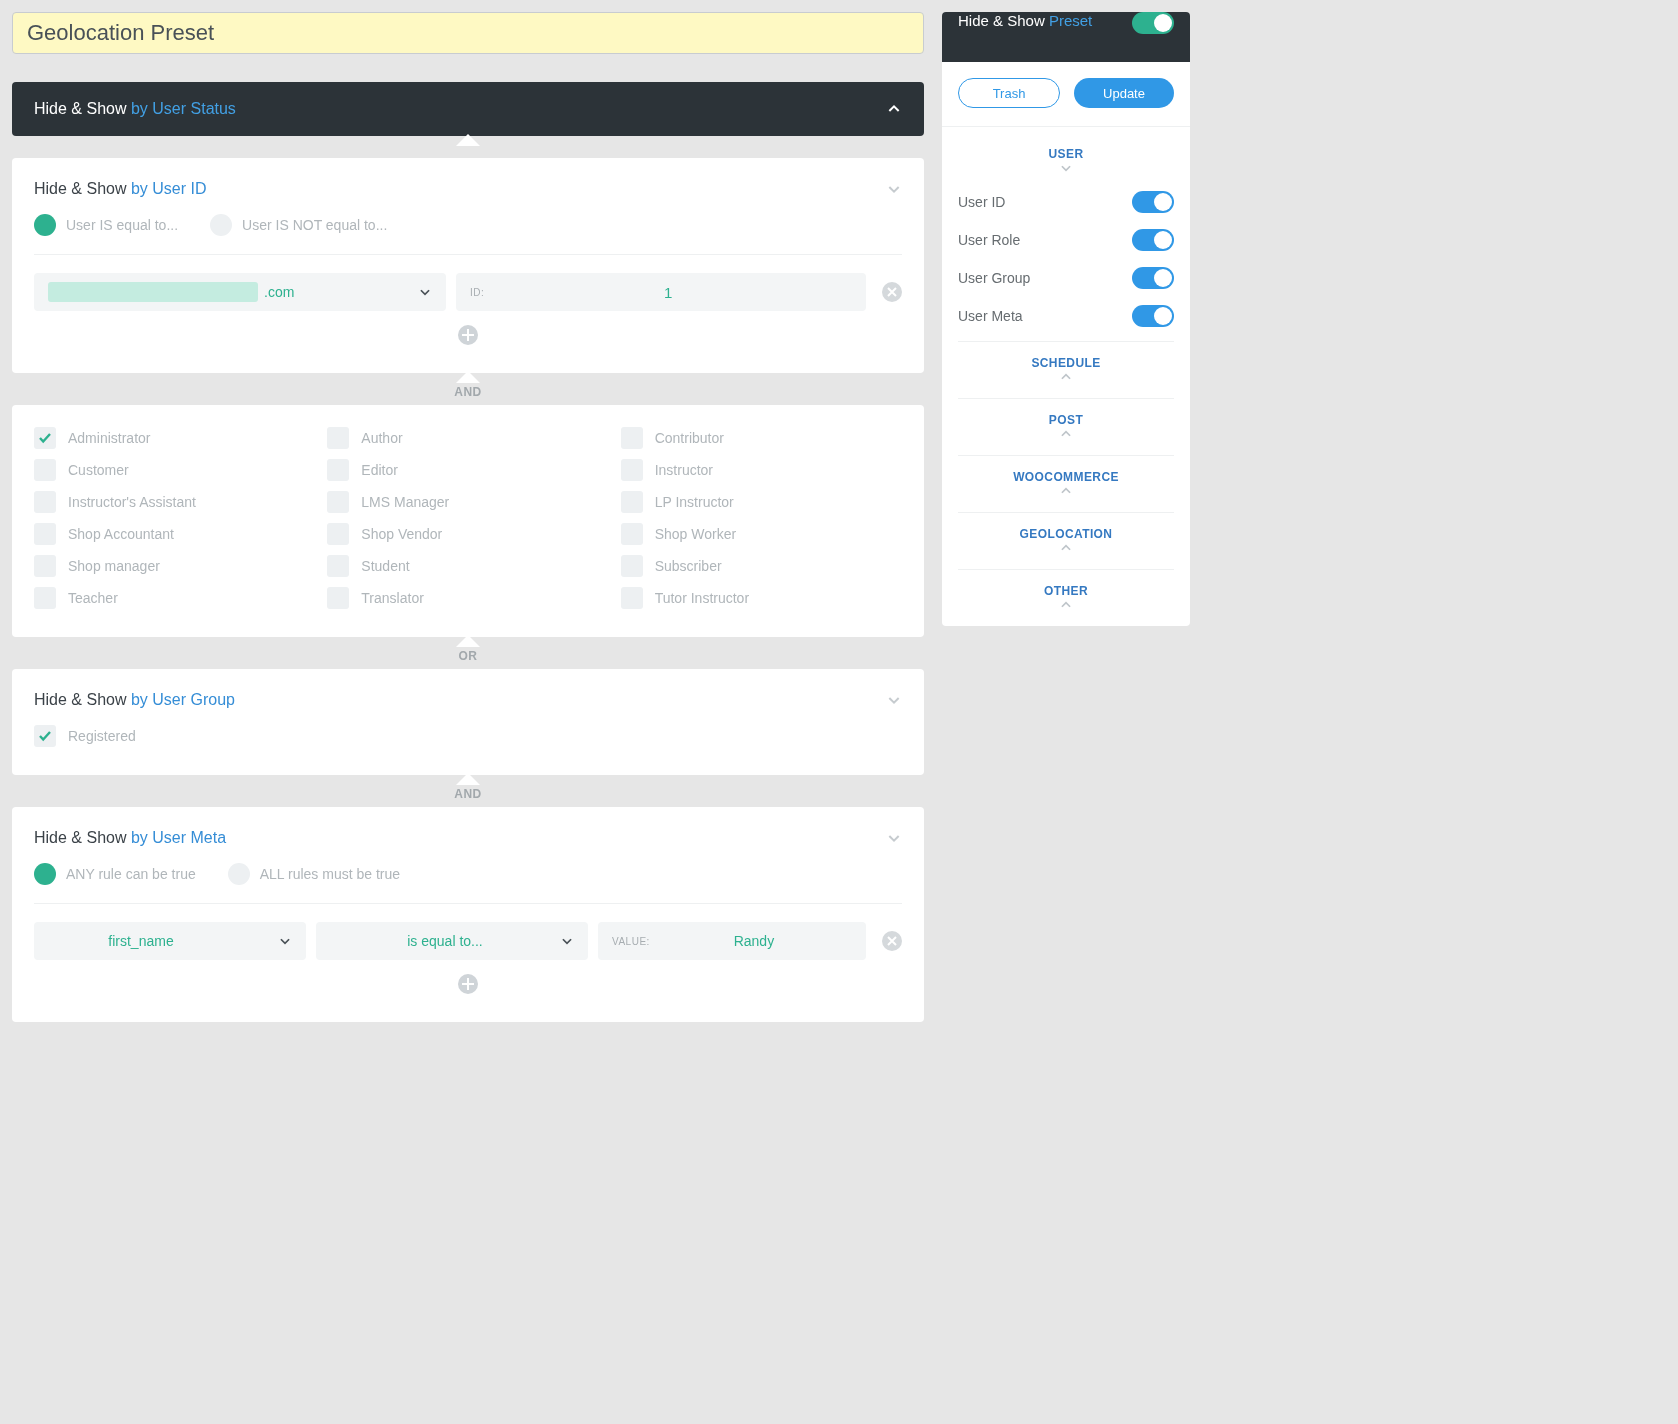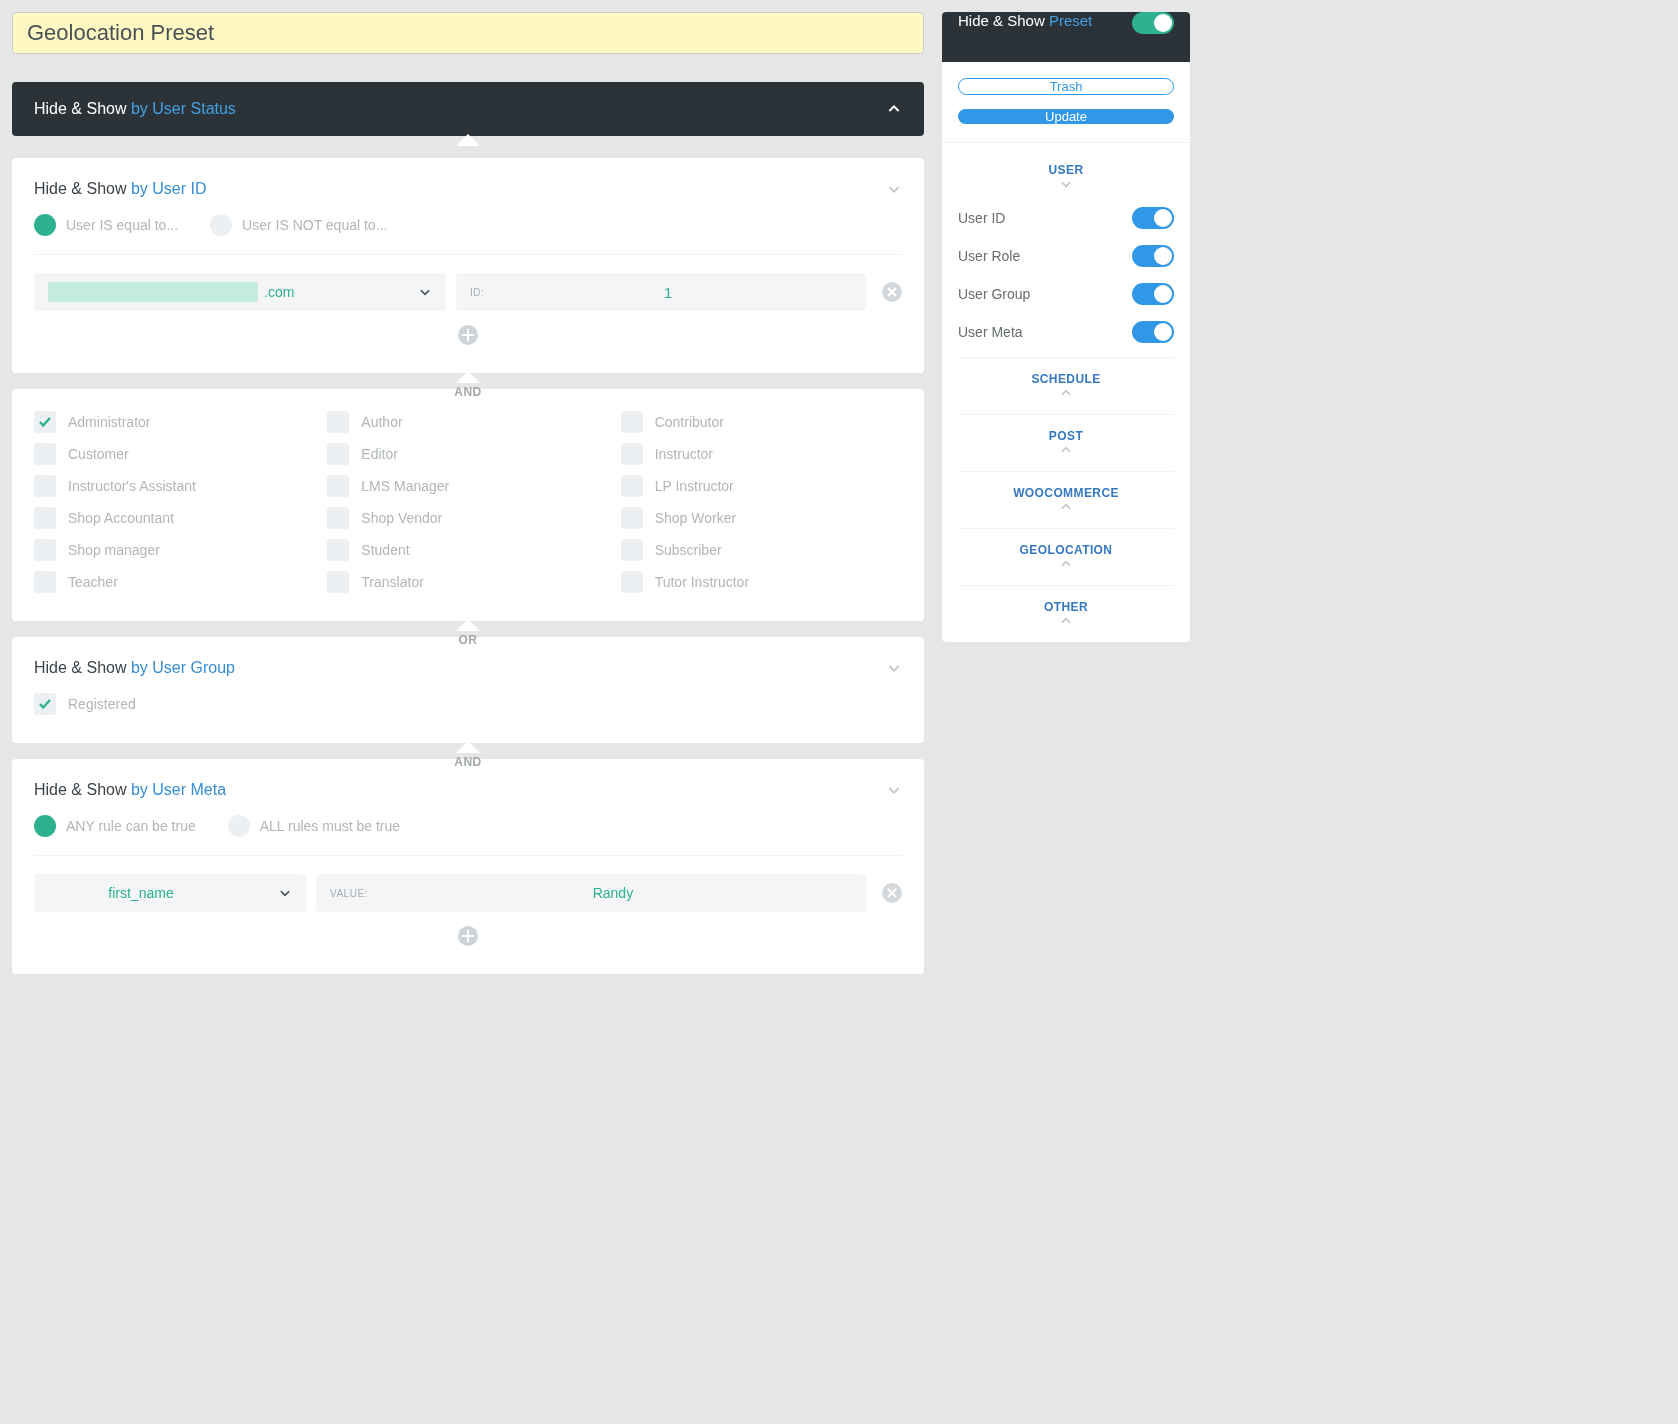--- a/index.html
+++ b/index.html
@@ -38,21 +38,21 @@
   .sel-big .chev, .sel-s .chev { margin-left: auto; color: #4a5258; }
   .idrow { flex: 1; display: flex; align-items: center; height: 38px; background: #f3f5f6; border-radius: 4px; padding: 0 14px; position: relative; }
   .idrow .lbl { font-size: 10px; color: #a7adb1; letter-spacing: .5px; }
   .idrow .val { flex: 1; text-align: center; color: #2db18f; font-size: 15px; }
 
   .plus { display: block; margin: 14px auto 0; width: 20px; height: 20px; border-radius: 50%; background: #cfd4d8; position: relative; }
   .plus:before, .plus:after { content:""; position:absolute; background:#fff; }
   .plus:before { left:4px; right:4px; top:9px; height:2px; }
   .plus:after  { top:4px; bottom:4px; left:9px; width:2px; }
 
-  .joiner { position: relative; height: 16px; }
+  .joiner { position: relative; height: 32px; }
   .joiner:before {
     content:""; position:absolute; left:50%; top:-2px; transform:translateX(-50%);
     border-left:12px solid transparent; border-right:12px solid transparent; border-bottom:12px solid #fff;
   }
   .joiner .txt { position:absolute; left:50%; top:12px; transform:translateX(-50%); font-size:12px; color:#a2a8ac; font-weight:600; letter-spacing:.5px; }
 
   .roles { display: grid; grid-template-columns: repeat(3, 1fr); row-gap: 10px; column-gap: 12px; }
   .ck { display: flex; align-items: center; gap: 12px; color: #b0b6ba; font-size: 14px; }
   .ck .box { width: 22px; height: 22px; background: #edf0f2; border-radius: 3px; display:flex; align-items:center; justify-content:center; }
   .ck.on .box svg { display:block; }
@@ -71,21 +71,21 @@
 
   
   .side-card { background:#fff; border-radius:4px; overflow:hidden; }
   .side-head { background:#2c3338; color:#fff; height:50px; display:flex; padding:0 16px; justify-content:space-between; font-size:15px; }
   .side-head span.b { color:#42a0e4; }
   .sw { width:42px; height:22px; border-radius:11px; position:relative; }
   .sw:after { content:""; position:absolute; width:18px; height:18px; background:#fff; border-radius:50%; top:2px; }
   .sw.on  { background:#2db18f; } .sw.on:after  { right:2px; }
   .sw.onb { background:#3098e6; } .sw.onb:after { right:2px; }
 
-  .side-actions { display:flex; gap:14px; padding:16px 16px 18px; border-bottom:1px solid #eef0f1;flex-direction:column; }
+  .side-actions { display:flex; gap:14px; padding:16px 16px 18px; border-bottom:1px solid #eef0f1; }
   .btn { flex:1; height:30px; border-radius:15px; font-size:13px; display:flex; align-items:center; justify-content:center; cursor:pointer; }
   .btn.trash { border:1px solid #3098e6; color:#3098e6; background:#fff; }
   .btn.update { border:none; background:#3098e6; color:#fff; }
 
   .side-sec { padding: 12px 16px 6px; }
   .sec-h { display:flex; justify-content:space-between; align-items:center; color:#3579c1; font-size:12px; font-weight:700; letter-spacing:.4px; padding:8px 0;flex-direction:column; }
   .tog-row { display:flex; justify-content:space-between; align-items:center; color:#666c70; font-size:14px; padding:8px 0; }
   .sec-coll { padding: 0 16px; }
   .sec-coll .sec-h { border-top:1px solid #eef0f1; padding:14px 0; }
 
@@ -273,20 +273,26 @@
         </label>
       <label class="radio">
           <span class="dot"></span>
           <span>ALL rules must be true</span>
         </label>
     </div>
     <hr class="hr">
     <div class="row-meta">
       <div class="sel-s sel-a">
         <span class="val">first_name</span>
+        <svg class="chev" viewBox="0 0 24 24" fill="none" stroke="#4a5258" stroke-width="3" style="width:14px;height:14px;">
+            <path d="M5 9l7 7 7-7"></path>
+          </svg>
+      </div>
+      <div class="sel-s sel-b">
+        <span class="val">is equal to...</span>
         <svg class="chev" viewBox="0 0 24 24" fill="none" stroke="#4a5258" stroke-width="3" style="width:14px;height:14px;">
             <path d="M5 9l7 7 7-7"></path>
           </svg>
       </div>
       <div class="sel-s sel-c">
         <span class="lbl">VALUE:</span>
         <span class="val">Randy</span>
       </div>
       <div class="xbtn">
           <svg viewBox="0 0 10 10">

